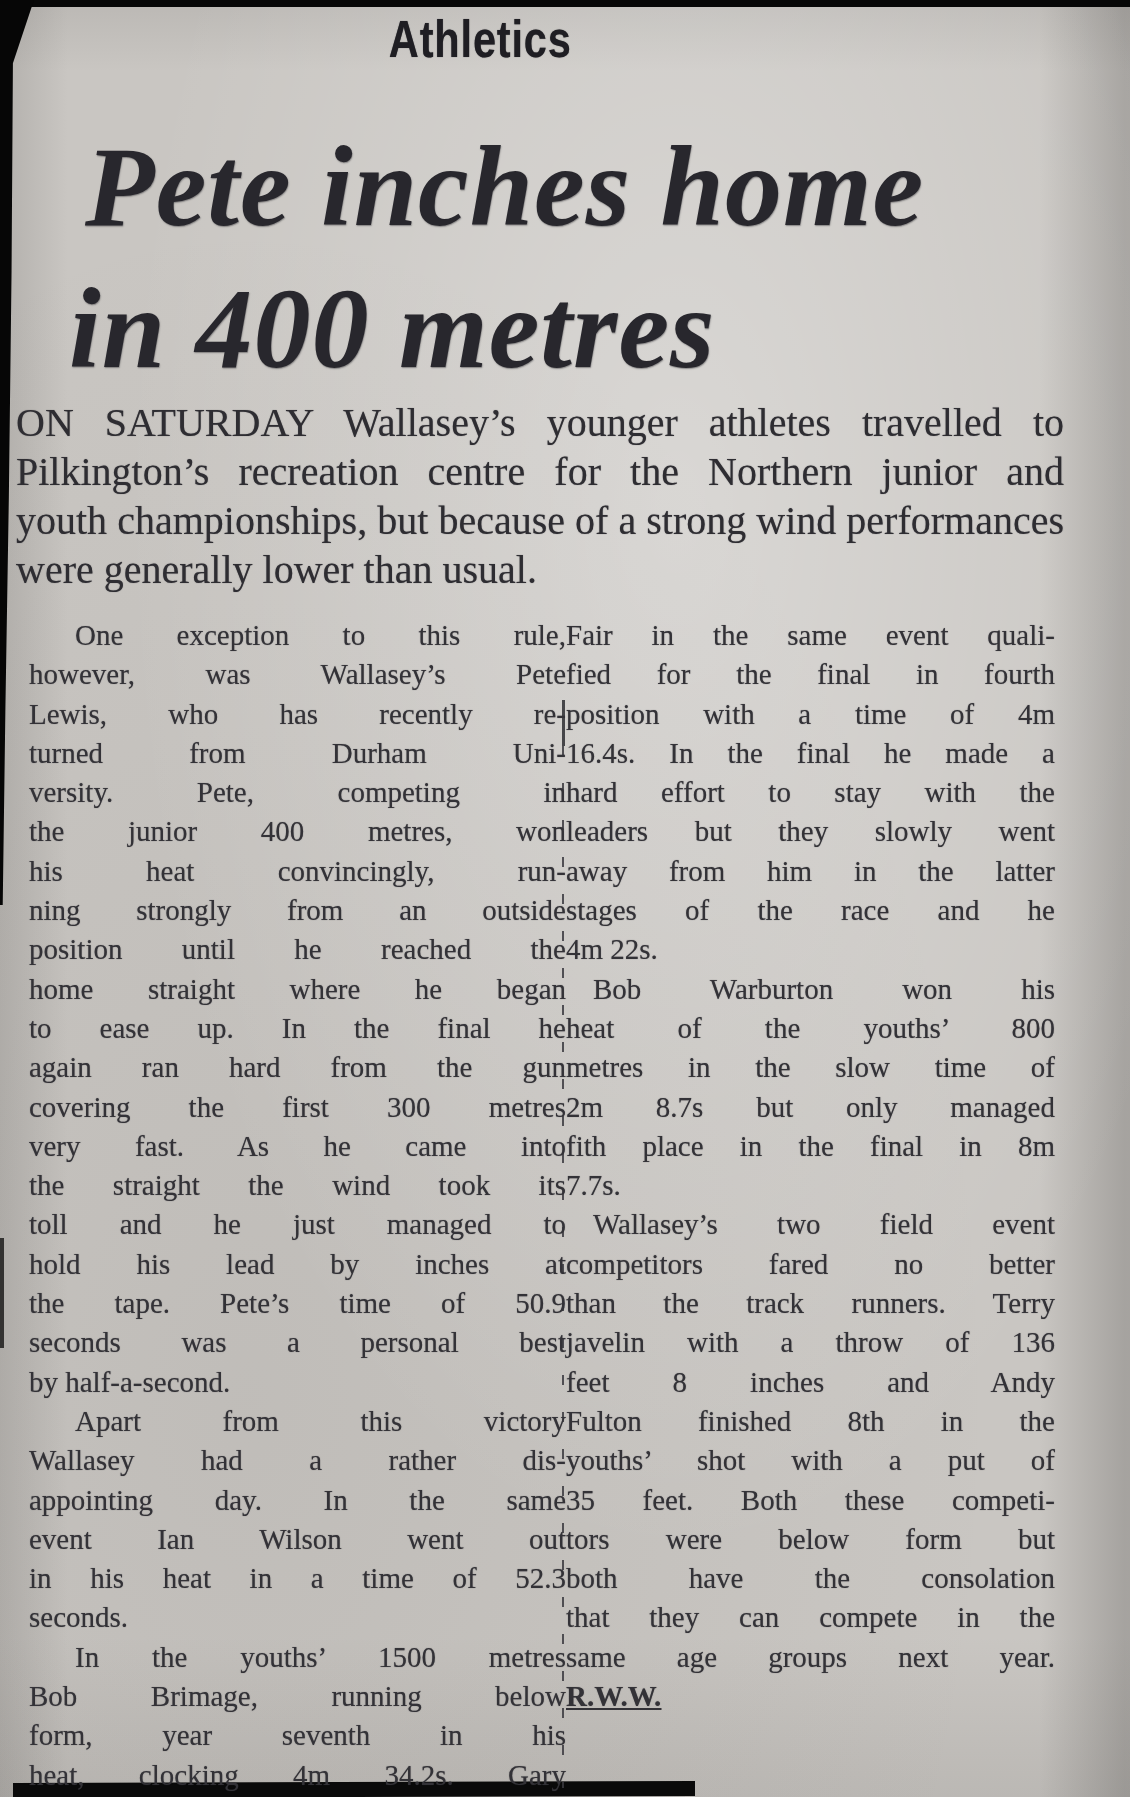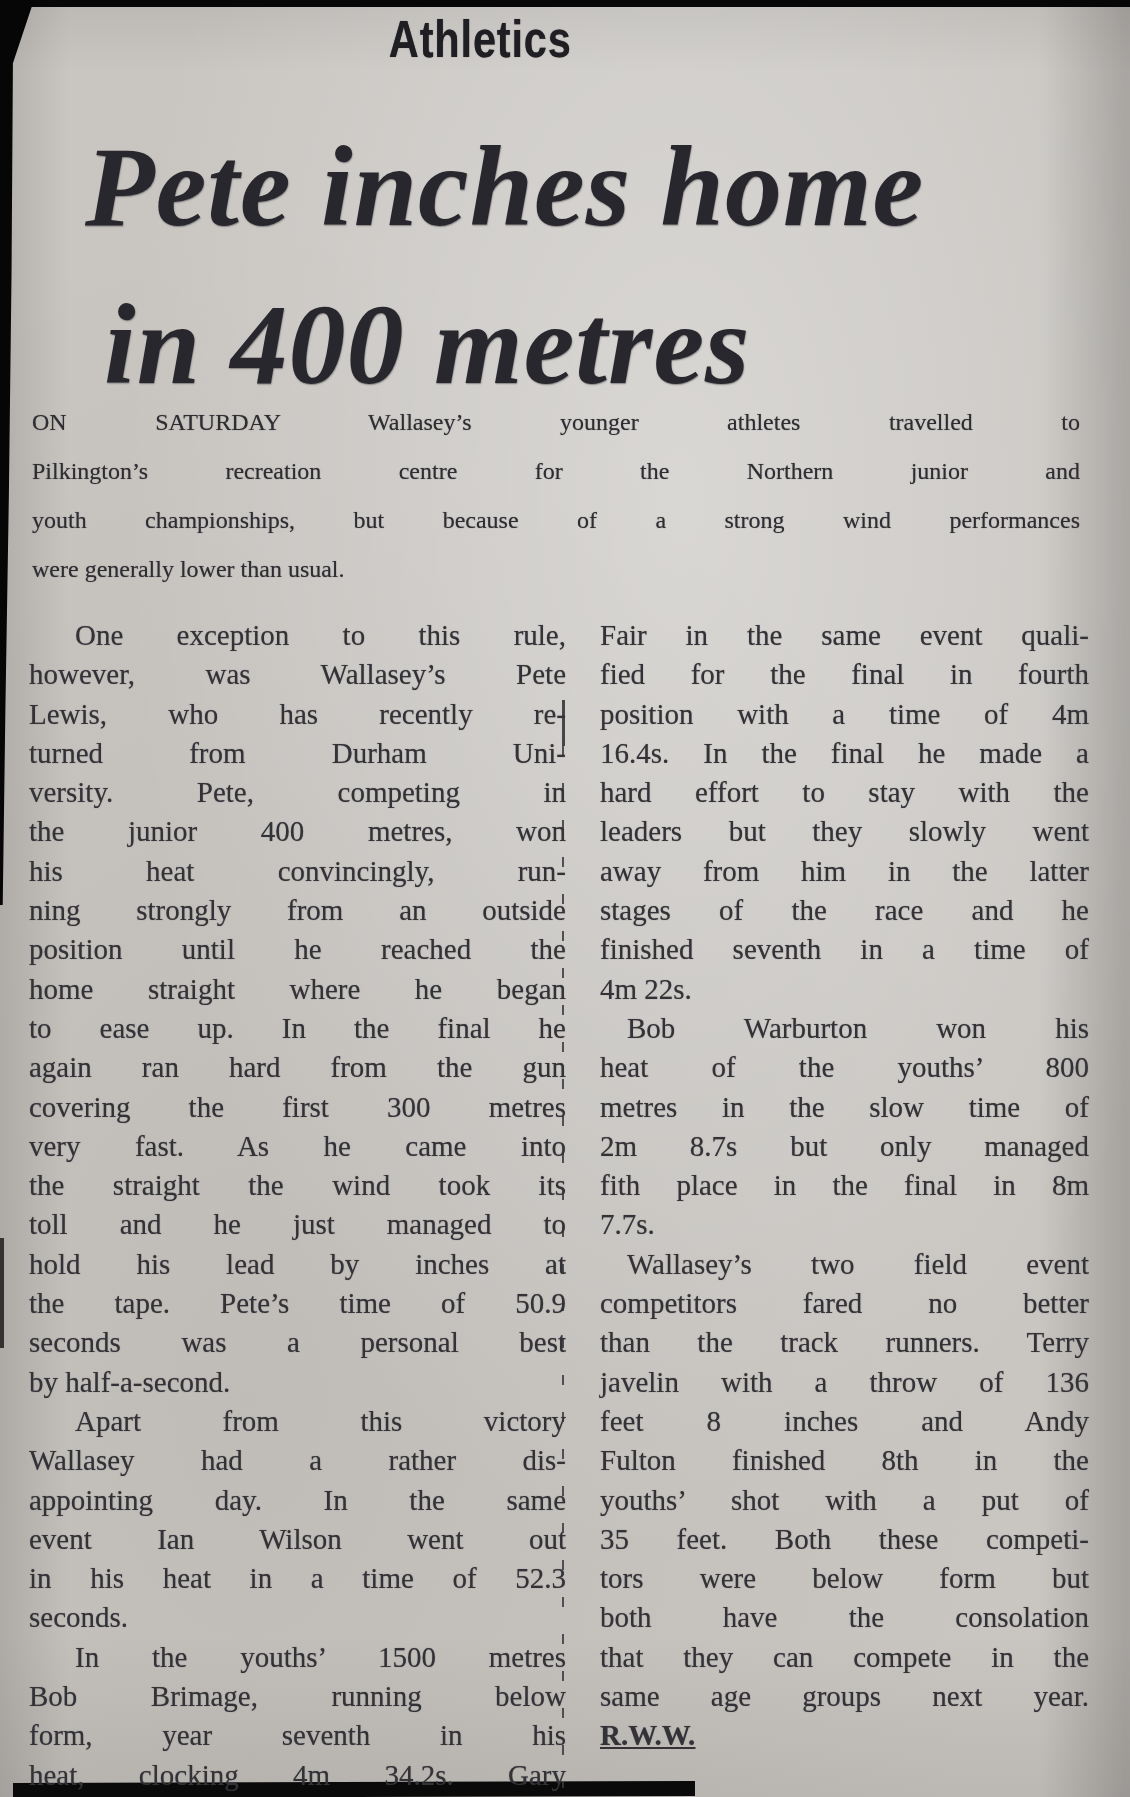--- a/index.html
+++ b/index.html
@@ -26,33 +26,33 @@
   .kicker {
     display:inline-block; font-family:"Liberation Sans", sans-serif; font-weight:bold;
     font-size:52px; line-height:62px; color:#1f1e23; letter-spacing:1px;
     transform:scaleX(0.80); text-shadow:0 0 1px rgba(32,31,36,0.7);
   }
 
   .headline { position:absolute; top:116px; left:0; width:1130px; color:#28272d;
     font-style:italic; font-weight:bold; font-size:114px; line-height:142px;
     letter-spacing:1px; text-shadow:0.5px 0.8px 1.4px rgba(38,37,43,0.45); white-space:nowrap; }
   .headline .h1 { padding-left:85px; }
-  .headline .h2 { padding-left:104px;margin-top:16px; }
+  .headline .h2 { padding-left:69px; }
 
-  .lead { position:absolute; top:398px; left:32px; width:1048px;
-    font-size:24px; line-height:49px; color:#2e2d32;
+  .lead { position:absolute; top:398px; left:16px; width:1048px;
+    font-size:40px; line-height:49px; color:#2e2d32;
     text-shadow:0 0 1.1px rgba(48,47,52,0.55); }
   .lead .ln { text-align:justify; text-align-last:justify; }
   .lead .ln.end { text-align-last:left; }
 
   .cols { position:absolute; top:616px; left:29px; width:1060px; display:flex; }
   .col { font-size:29px; line-height:39.3px; color:#333237;
     text-shadow:0 0 1.1px rgba(50,49,55,0.55); }
   .col-left { width:537px; }
-  .col-right { width:489px; margin-left:34px; }
+  .col-right { width:489px; }
   .ln { text-align:justify; text-align-last:justify; }
   .ln.end { text-align-last:left; }
   .col-left .ln.first { text-indent:46px; }
   .col-right .ln.first { text-indent:27px; }
 
   .divider {
     position:absolute; left:562px; top:700px; width:3px; height:1088px; opacity:0.85;
     background-image:
       linear-gradient(#2e2e33, #2e2e33),
       repeating-linear-gradient(to bottom, #3b3a40 0 10px, rgba(0,0,0,0) 10px 37px);
@@ -128,21 +128,20 @@
 
     <div class="col col-right">
       <div class="ln">Fair in the same event quali-</div>
       <div class="ln">fied for the final in fourth</div>
       <div class="ln">position with a time of 4m</div>
       <div class="ln">16.4s. In the final he made a</div>
       <div class="ln">hard effort to stay with the</div>
       <div class="ln">leaders but they slowly went</div>
       <div class="ln">away from him in the latter</div>
       <div class="ln">stages of the race and he</div>
-      <div class="ln">finished seventh in a time of</div>
       <div class="ln end">4m 22s.</div>
 
       <div class="ln first">Bob Warburton won his</div>
       <div class="ln">heat of the youths’ 800</div>
       <div class="ln">metres in the slow time of</div>
       <div class="ln">2m 8.7s but only managed</div>
       <div class="ln">fith place in the final in 8m</div>
       <div class="ln end">7.7s.</div>
 
       <div class="ln first">Wallasey’s two field event</div>

